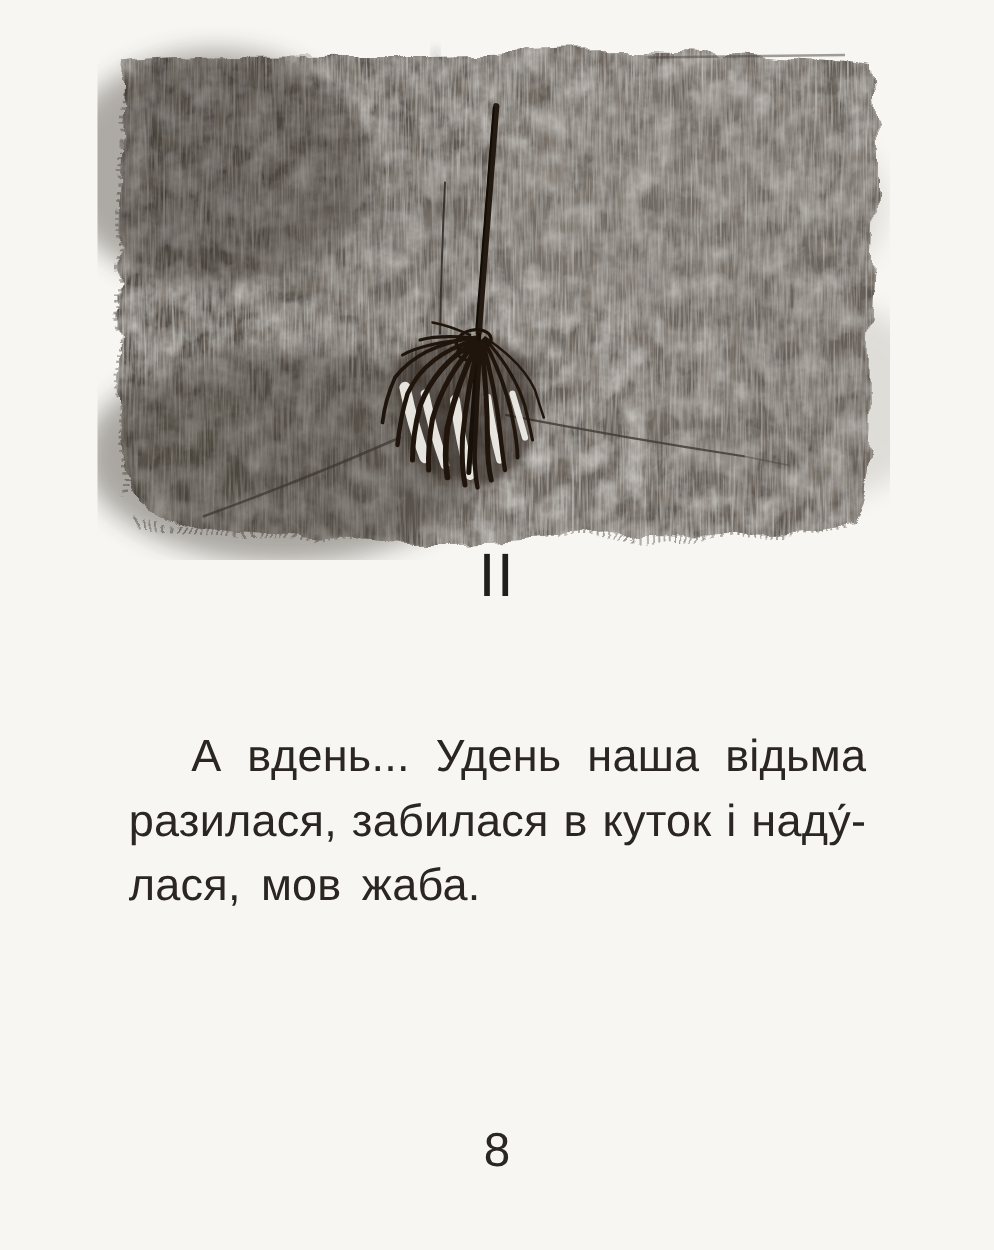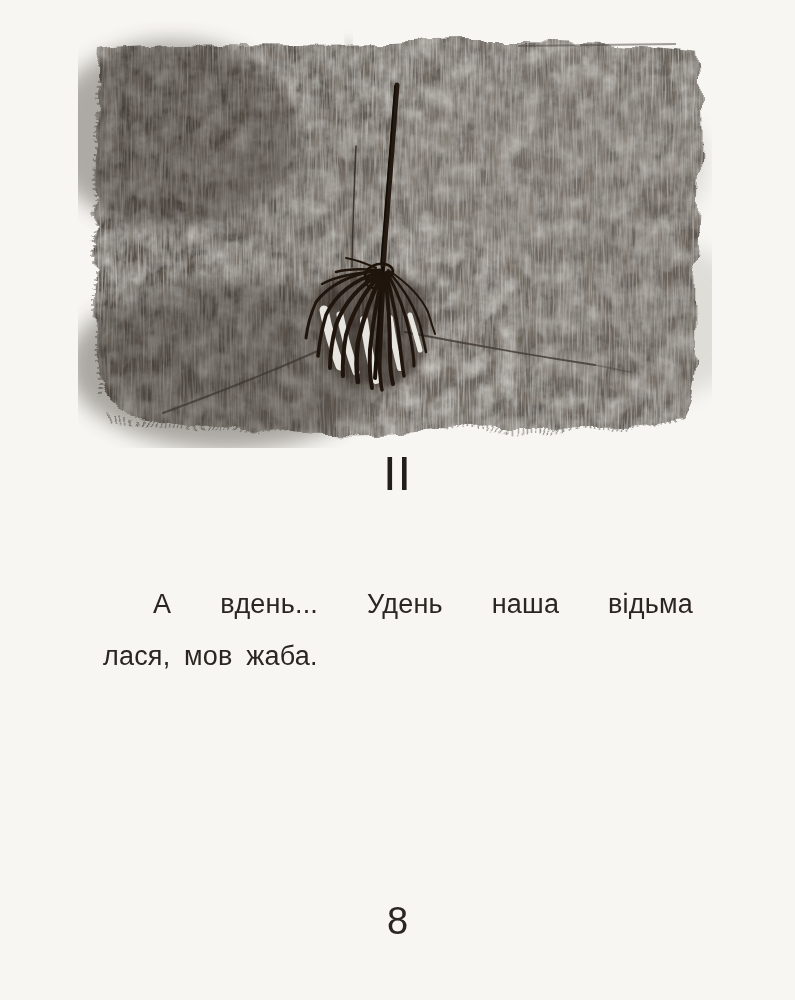--- a/index.html
+++ b/index.html
@@ -27,30 +27,29 @@
     position: absolute;
     top: 436px;
     left: 0;
     width: 795px;
     text-align: center;
     font-size: 49px;
     line-height: 50px;
     font-weight: 400;
     color: #221e19;
     letter-spacing: 1px;
-    margin-top: 12px;
   }
   .text-block {
     position: absolute;
     top: 579px;
     left: 103px;
     width: 590px;
   }
   .line {
-    font-size: 27px;
+    font-size: 36px;
     line-height: 51.6px;
     letter-spacing: 0.2px;
     white-space: normal;
     color: #2b2621;
   }
   .just {
     text-align: justify;
     text-align-last: justify;
   }
   .indent { padding-left: 50px; }
@@ -181,16 +180,17 @@
         <path d="M300,251 Q262,254 244,264" stroke-width="2.5"></path>
       </g>
     </g>
   </svg>
 </div>
 
 <div class="chapter-heading">II</div>
 
 <div class="text-block">
   <div class="line just indent">А вдень... Удень наша відьма</div>
+  <div class="line just">разилася, забилася в куток і наду́-</div>
   <div class="line plain">лася, мов жаба.</div>
 </div>
 
 <div class="page-number">8</div>
 
 </body></html>

